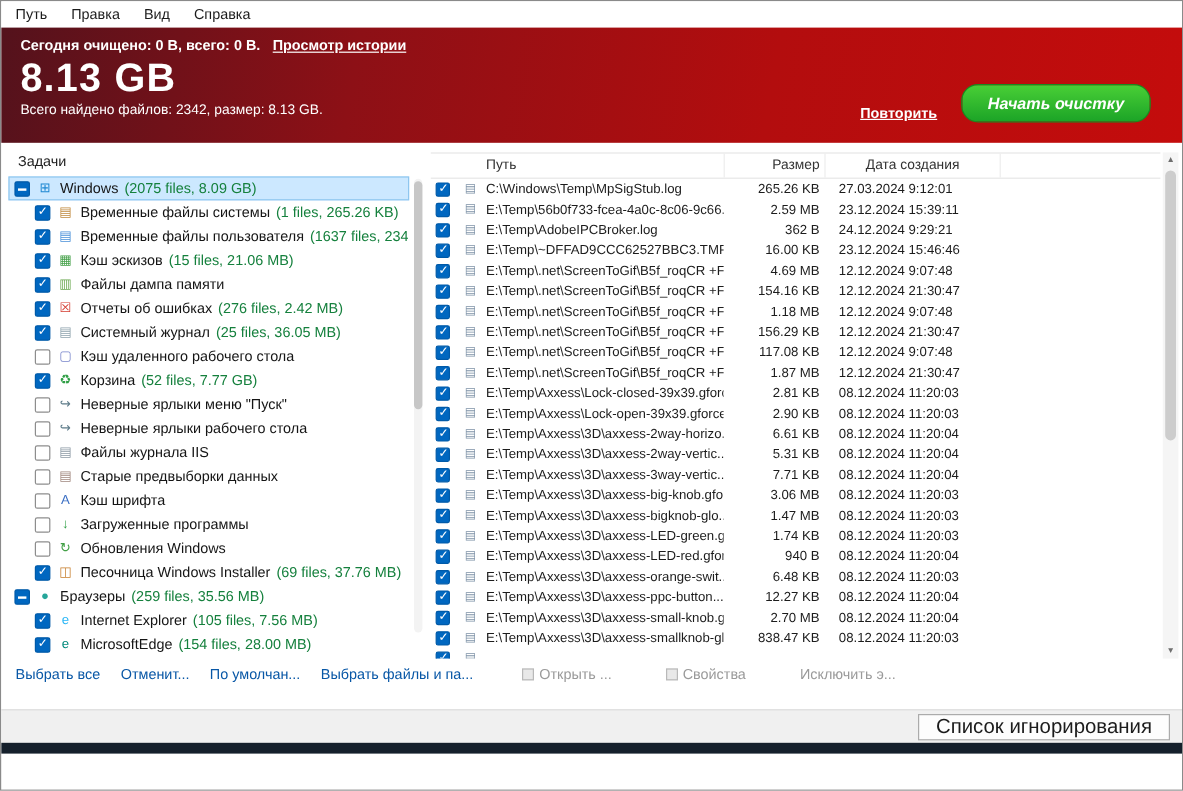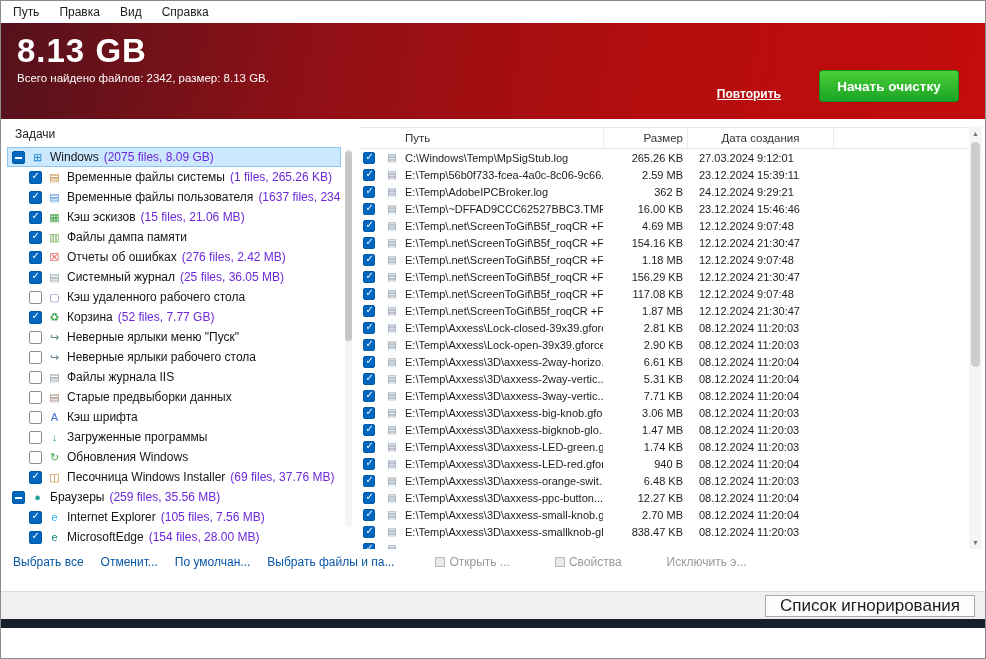--- a/index.html
+++ b/index.html
@@ -26,36 +26,36 @@
 
   
   .banner { height:96px; flex:0 0 96px; position:relative; color:#fff; padding:8px 16px 0;
             background: linear-gradient(100deg, #54121c 0%, #8d1016 30%, #b30d0e 65%, #c40c0c 100%); }
   .banner-line1 { font-size:12px; font-weight:bold; white-space:nowrap; }
   .history-link { font-weight:bold; text-decoration:underline; color:#fff; margin-left:7px; }
   .banner-big { font-size:33px; font-weight:bold; line-height:36px; margin-top:2px; letter-spacing:1px; }
   .banner-line3 { font-size:11.5px; margin-top:3px; }
   .repeat-link { position:absolute; right:204px; bottom:18px; font-size:12px; font-weight:bold;
                  text-decoration:underline; color:#fff; }
-  .start-btn { position:absolute; right:26px; bottom:17px; width:140px; height:32px;
-               background: linear-gradient(#49cf36, #1ca427); border:1px solid #178c1f; border-radius:3px;
+  .start-btn { position:absolute; right:26px; bottom:17px; width:158px; height:32px;
+               background: linear-gradient(#49cf36, #1ca427); border:1px solid #178c1f; border-radius:14px;
                color:#fff; font-weight:bold; font-size:13.5px;
-               display:flex; align-items:center; justify-content:center; }
+               display:flex; align-items:center; justify-content:center;font-style:italic; }
 
   
   .content { flex:0 0 430px; height:430px; display:flex; background:#fff; overflow:hidden; }
 
   
   .left-panel { width:354px; flex:0 0 354px; position:relative; padding:8px 0 0 6px; overflow:hidden; }
   .tasks-header { font-size:12px; color:#222; padding-left:8px; height:20px; }
   .tree-item { height:20px; display:flex; align-items:center; gap:5px; margin-right:14px;
                border:1px solid transparent; overflow:hidden; white-space:nowrap; font-size:12px; }
   .tree-item.selected { background:#cce8ff; border-color:#8ec6ef; }
   .tree-label { color:#151515; }
-  .tree-count { color:#6d28d9; }
+  .tree-count { color:#15803d; }
   .tree-icon { width:15px; flex:0 0 15px; text-align:center; font-size:11px; line-height:14px; }
 
   
   .cb { width:13px; height:13px; flex:0 0 13px; border:1px solid #8d8d8d; border-radius:2px;
         background:#fff; position:relative; }
   .cb.checked { background:#0067c0; border-color:#005aa8; }
   .cb.checked::after { content:"✓"; position:absolute; left:1.5px; top:-1.5px; color:#fff; font-size:10px; }
   .cb.indeterminate { background:#0067c0; border-color:#005aa8; }
   .cb.indeterminate::after { content:""; position:absolute; left:2px; top:5px; width:7px; height:2px; background:#fff; }
 
@@ -113,20 +113,24 @@
 
 
   <div class="menubar">
       <span class="menu-item">Путь</span>
       <span class="menu-item">Правка</span>
       <span class="menu-item">Вид</span>
       <span class="menu-item">Справка</span>
     </div>
 
   <div class="banner">
+    <div class="banner-line1">
+      <span>Сегодня очищено: 0 B, всего: 0 B.</span>
+      <span class="history-link">Просмотр истории</span>
+    </div>
     <div class="banner-big">8.13 GB</div>
     <div class="banner-line3">Всего найдено файлов: 2342, размер: 8.13 GB.</div>
     <span class="repeat-link">Повторить</span>
     <div class="start-btn">Начать очистку</div>
   </div>
 
   <div class="content">
 
     <div class="left-panel">
       <div class="tasks-header">Задачи</div>

